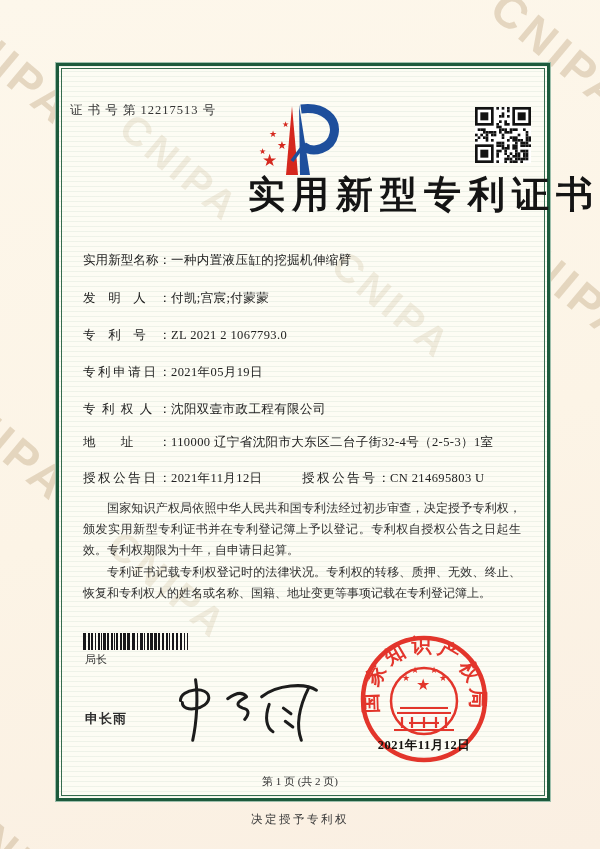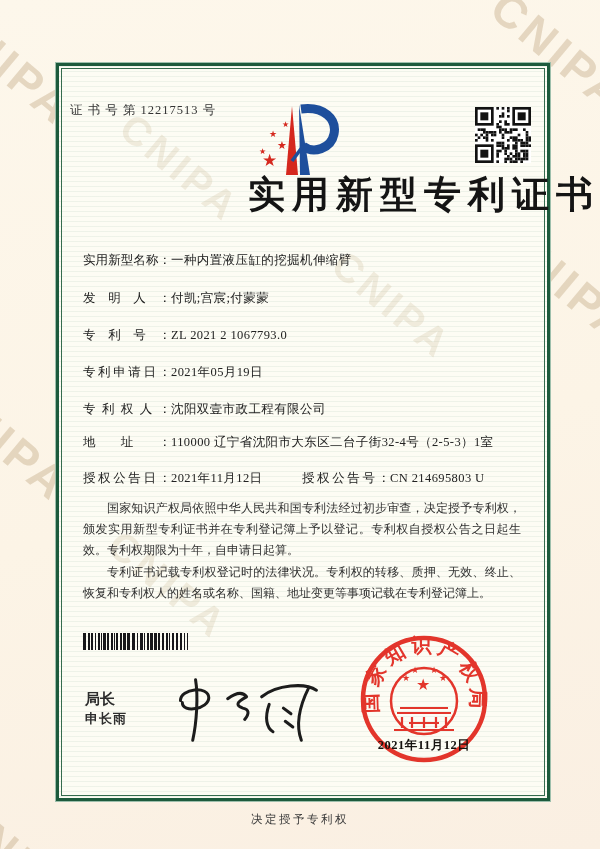--- a/index.html
+++ b/index.html
@@ -30,22 +30,22 @@
   .field{left:83px;display:flex;font-size:12.5px;line-height:17px;color:#222;z-index:2;}
   .flabel{flex:none;width:88px;text-align:justify;text-align-last:justify;}
   .fvalue{letter-spacing:0.4px;}
   .field .w1{flex:none;width:131px;}
   .field .wa{width:340px;}
   .paras{left:83px;top:498px;width:438px;font-size:12px;line-height:21.2px;
          text-align:justify;color:#303030;z-index:2;}
   .paras p{margin:0;text-indent:2em;}
   .barcode{left:83px;top:633px;width:158px;height:17px;display:flex;align-items:stretch;z-index:2;}
   .barcode i{background:#17171a;flex:none;}
-  .sig-title{left:85px;top:690px;font-family:"Liberation Sans","DejaVu Sans",sans-serif;
-             font-weight:bold;font-size:15px;color:#2d2d2d;z-index:2;}
+  .sig-title{left:85px;top:652px;font-family:"Liberation Sans","DejaVu Sans",sans-serif;
+             font-weight:normal;font-size:11px;color:#2d2d2d;z-index:2;}
   .sig-name{left:85px;top:710px;font-family:Liberation Serif, serif;
             font-weight:bold;font-size:13px;color:#2d2d2d;letter-spacing:1px;z-index:2;}
   .signature{left:165px;top:676px;z-index:3;}
   .seal{left:354px;top:629px;z-index:4;opacity:0.92;}
   .seal-date{left:349px;top:737px;width:150px;text-align:center;font-size:12.5px;font-weight:700;
              color:#15120f;letter-spacing:0.5px;z-index:5;}
   .page-num{left:0;top:774px;width:100%;text-align:center;font-size:11px;color:#333;z-index:2;}
   .footer-note{left:0;top:812px;width:100%;text-align:center;font-size:11.5px;
                letter-spacing:2.5px;color:#3a3a3a;}
   .logo{left:252px;top:103px;z-index:2;}
@@ -323,16 +323,17 @@
         <text x="57" y="44" font-size="9">★</text>
         <text x="76" y="44" font-size="9">★</text>
         <text x="85" y="52" font-size="9">★</text>
       </g>
       <path d="M46,79 H94 M43,84 H97 M48,88 V99 M58,88 V99 M70,88 V99 M82,88 V99 M92,88 V99 M55,94 H85 M40,101 H100" stroke="#e1251b" stroke-width="2.2" fill="none"></path>
     </g>
   </svg>
 
   <div class="abs seal-date">2021年11月12日</div>
 
+  <div class="abs page-num">第 1 页 (共 2 页)</div>
 
   <div class="abs footer-note">决定授予专利权</div>
 
 </div>
 
 </body></html>

